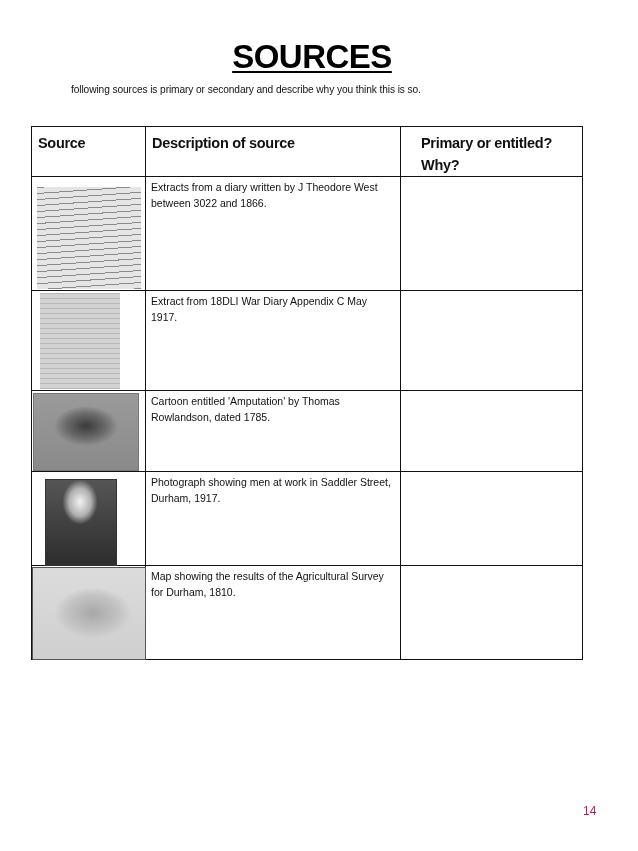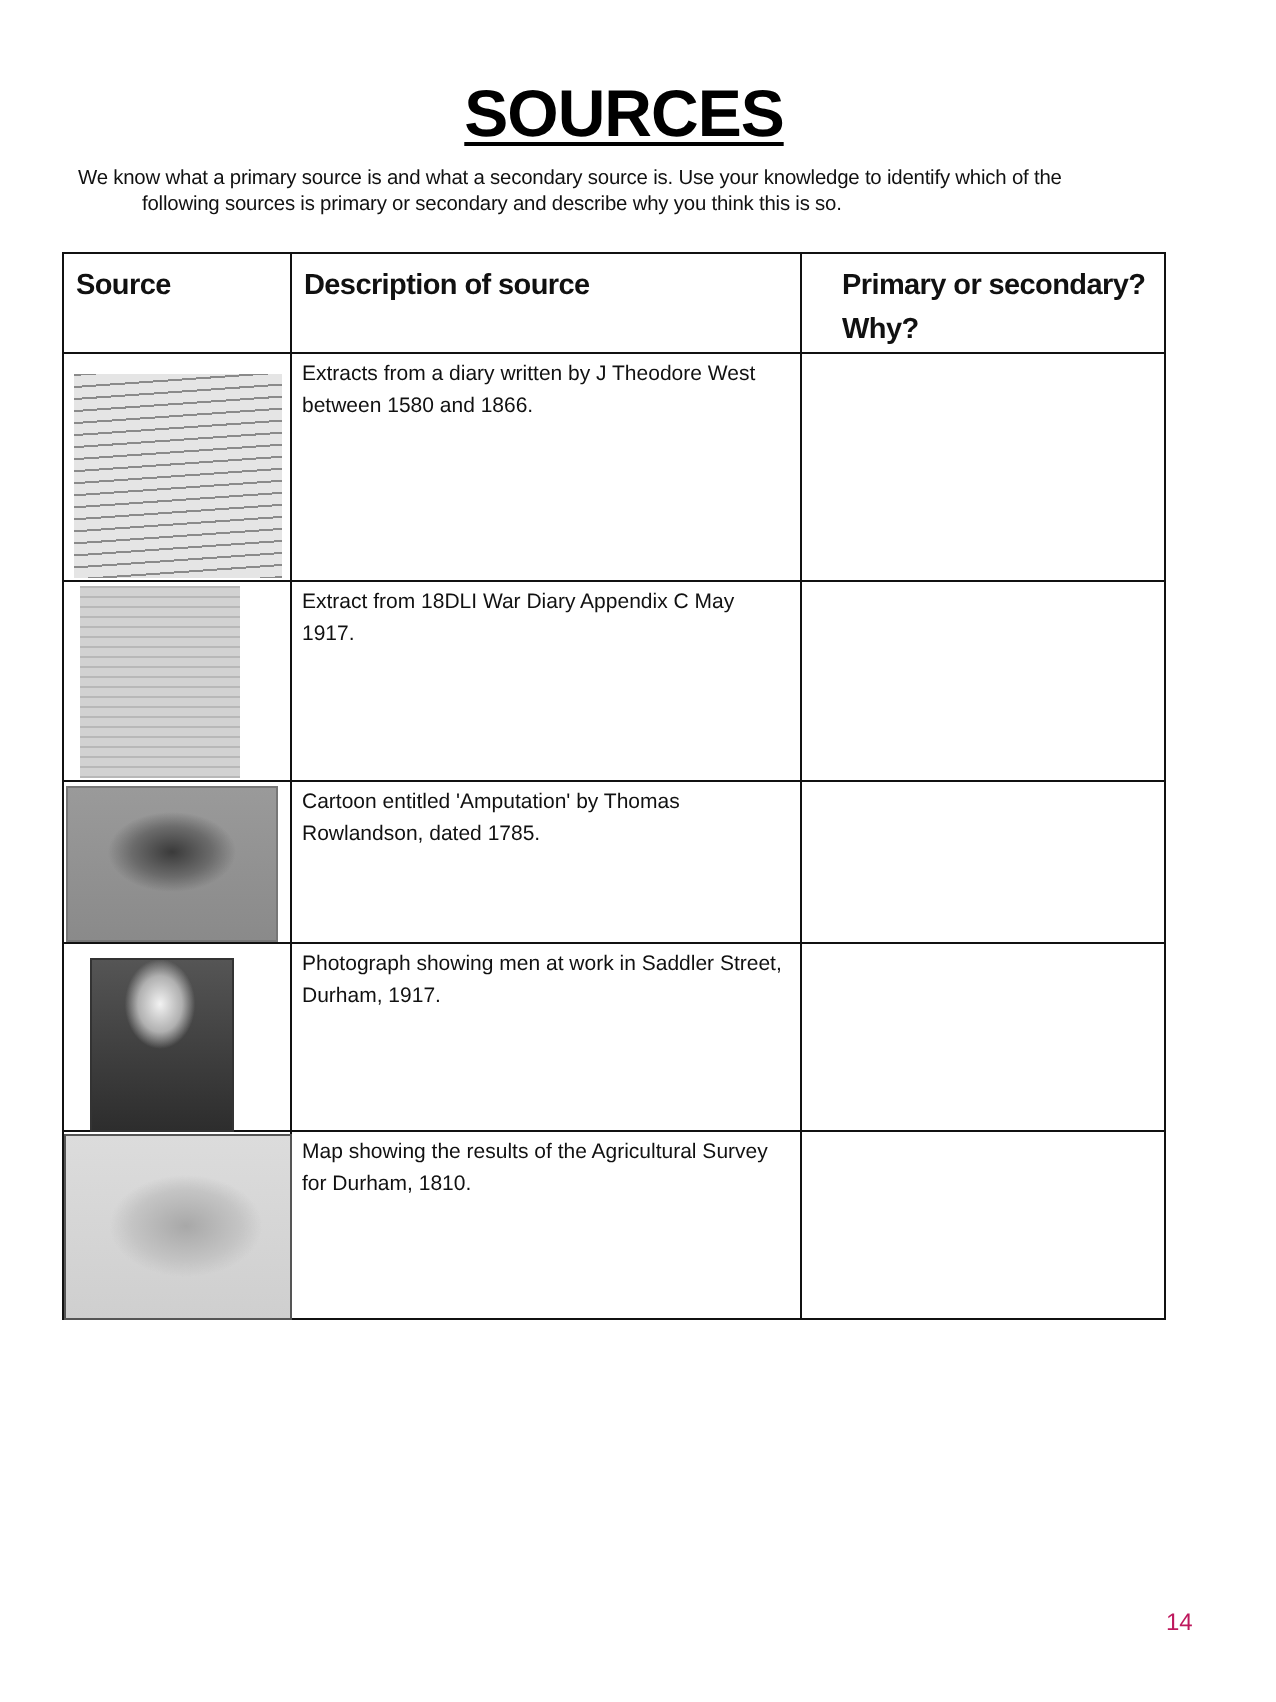--- a/index.html
+++ b/index.html
@@ -52,47 +52,46 @@
     .page-number {
       position: absolute; left: 583px; top: 804px; font-size: 12px; color: #be185d;
     }
   </style>
 </head>
 <body>
 
 <div class="title">SOURCES</div>
 
 <div class="intro">
-  <span>We know what a primary source is and what a secondary source is.  Use your knowledge to identify which of the</span>
   <span class="line2">following sources is primary or secondary and describe why you think this is so.</span>
 </div>
 
 <table class="sources">
   <colgroup>
     <col style="width:114px">
     <col style="width:255px">
     <col style="width:182px">
   </colgroup>
   <tbody>
       <tr style="height:47px">
     <th>Source</th>
     <th>Description of source</th>
     <th class="c3">
-      <span>Primary or secondary?</span><br>
+      <span>Primary or entitled?</span><br>
       <span>Why?</span>
     </th>
   </tr>
 
 
 
   <tr style="height:114px">
     <td class="img">
           <div class="thumb hand" style="left:5px;top:10px;width:104px;height:102px;"></div>
         </td>
-    <td class="desc">Extracts from a diary written by J Theodore West between 1580 and 1866.</td>
+    <td class="desc">Extracts from a diary written by J Theodore West between 3022 and 1866.</td>
     <td></td>
   </tr>
 
   <tr style="height:100px">
     <td class="img">
           <div class="thumb diary" style="left:8px;top:2px;width:80px;height:96px;"></div>
         </td>
     <td class="desc">Extract from 18DLI War Diary Appendix C May 1917.</td>
     <td></td>
   </tr>

